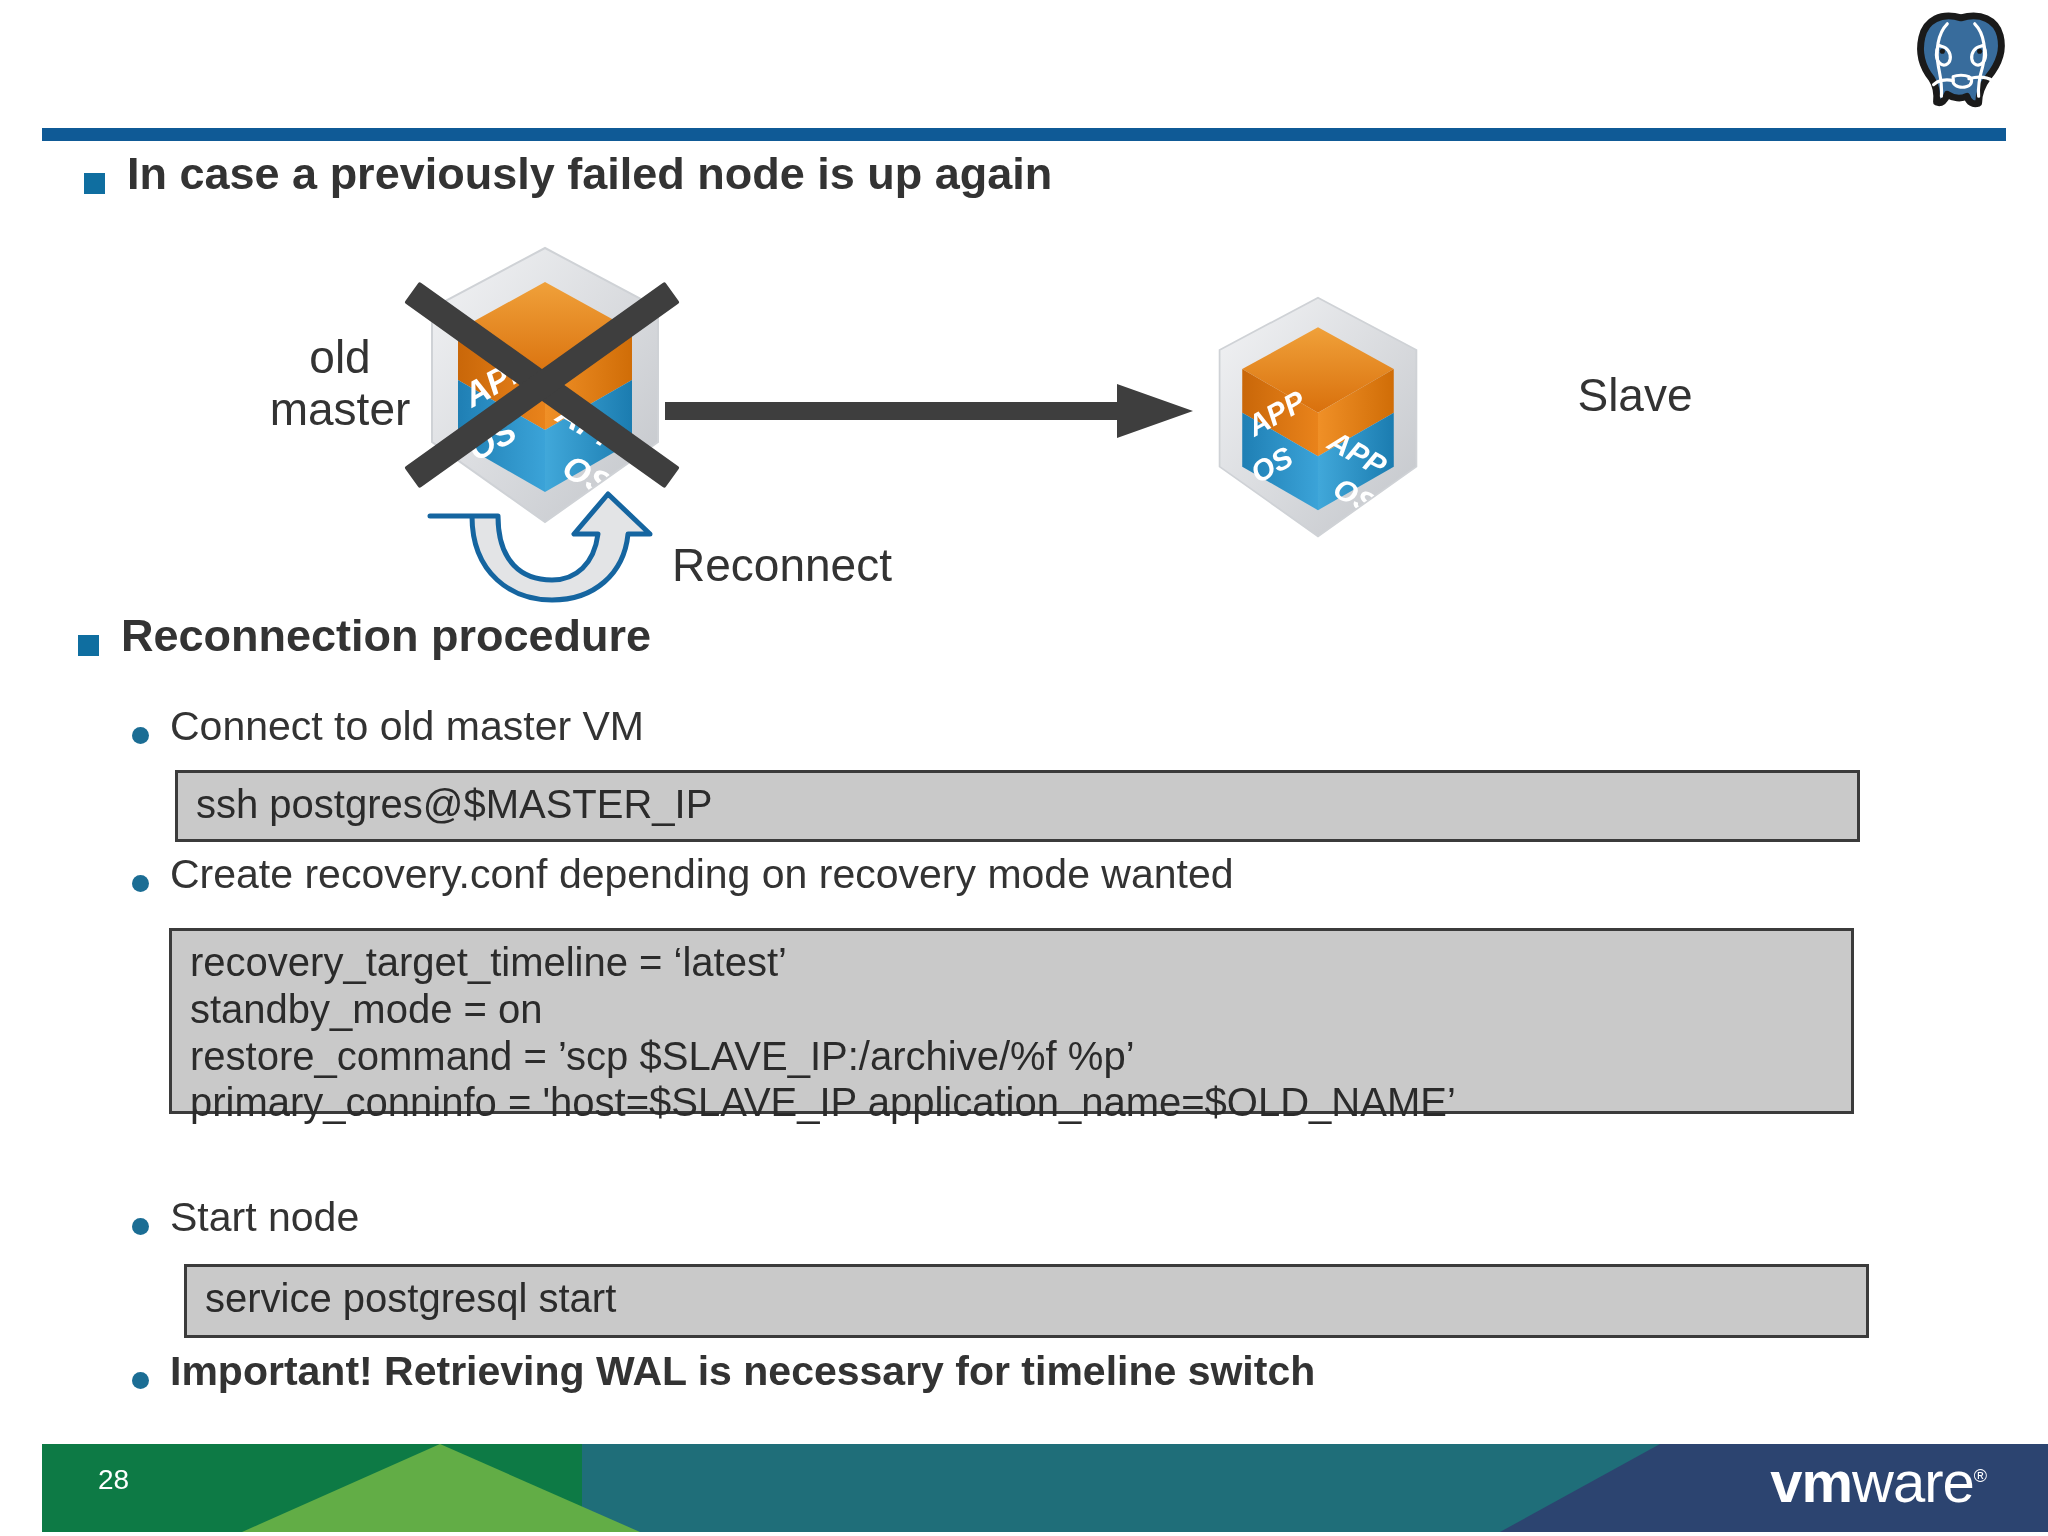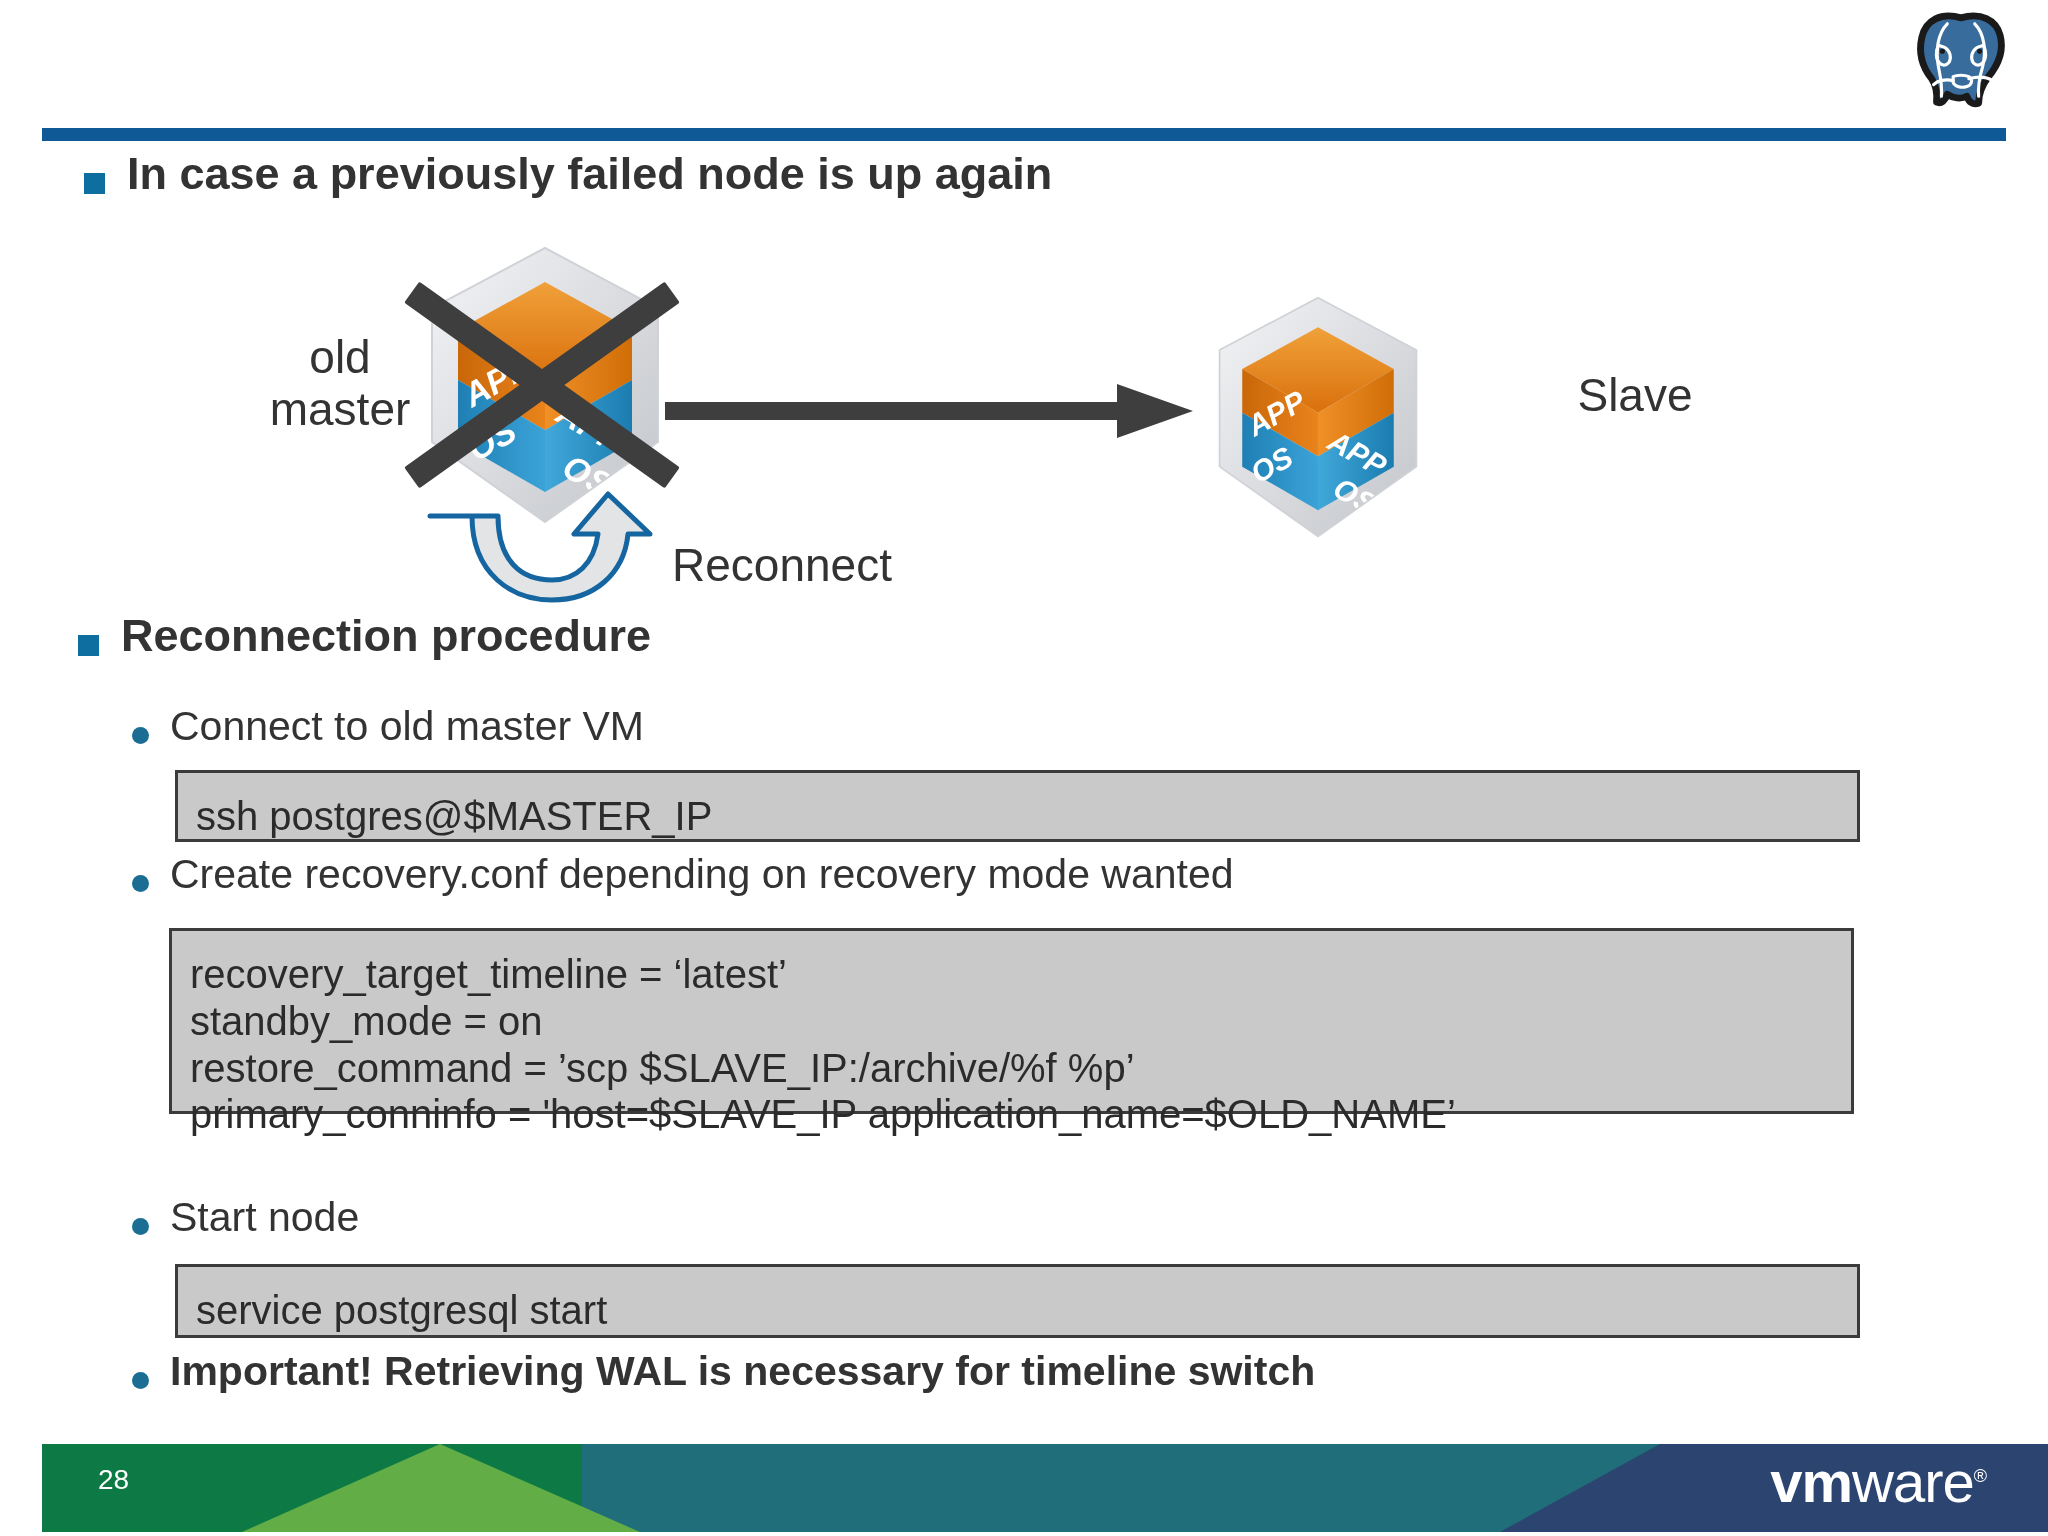--- a/index.html
+++ b/index.html
@@ -32,21 +32,21 @@
   .b2 .dot{width:17px;height:17px;border-radius:50%;background:#1b6d94;margin-top:22px;margin-right:21px;flex:0 0 auto;}
   .b2 .tx{font-size:41px;color:#333333;white-space:nowrap;line-height:1.05;}
   .b2.bold .tx{font-weight:bold;}
 
   
   .codebox{
     position:absolute;background:#c9c9c9;border:3px solid #3b3b3b;
     box-sizing:border-box;
     font-family:"Liberation Sans","DejaVu Sans",sans-serif;
     font-size:40px;color:#2b2b2b;
-    padding:20px 0 12px 18px;
+    padding:8px 0 12px 18px;
     line-height:1.17;
     white-space:pre;
   }
 
   
   .dlabel{position:absolute;font-size:46px;color:#333333;text-align:center;line-height:1.12;}
 
   
   .cube{position:absolute;}
   .cube svg{display:block;}
@@ -243,21 +243,21 @@
   <div class="codebox" style="left:169px;top:928px;width:1685px;height:186px;">recovery_target_timeline = ‘latest’
 standby_mode = on
 restore_command = ’scp $SLAVE_IP:/archive/%f %p’
 primary_conninfo = 'host=$SLAVE_IP application_name=$OLD_NAME’</div>
 
   <div class="b2" style="left:132px;top:1196px;">
     <span class="dot"></span>
     <span class="tx">Start node</span>
   </div>
 
-  <div class="codebox" style="left:175px;top:1264px;width:1685px;height:74px;">service postgresql start</div>
+  <div class="codebox" style="left:184px;top:1264px;width:1685px;height:74px;">service postgresql start</div>
 
   <div class="b2 bold" style="left:132px;top:1350px;">
     <span class="dot"></span>
     <span class="tx">Important! Retrieving WAL is necessary for timeline switch</span>
   </div>
 
   <div class="footer">
     <svg width="2048" height="92" viewBox="0 0 2048 92" preserveAspectRatio="none">
       <rect x="0" y="0" width="2048" height="92" fill="#ffffff"></rect>
       <rect x="42" y="0" width="2006" height="88" fill="#1f6e79"></rect>

